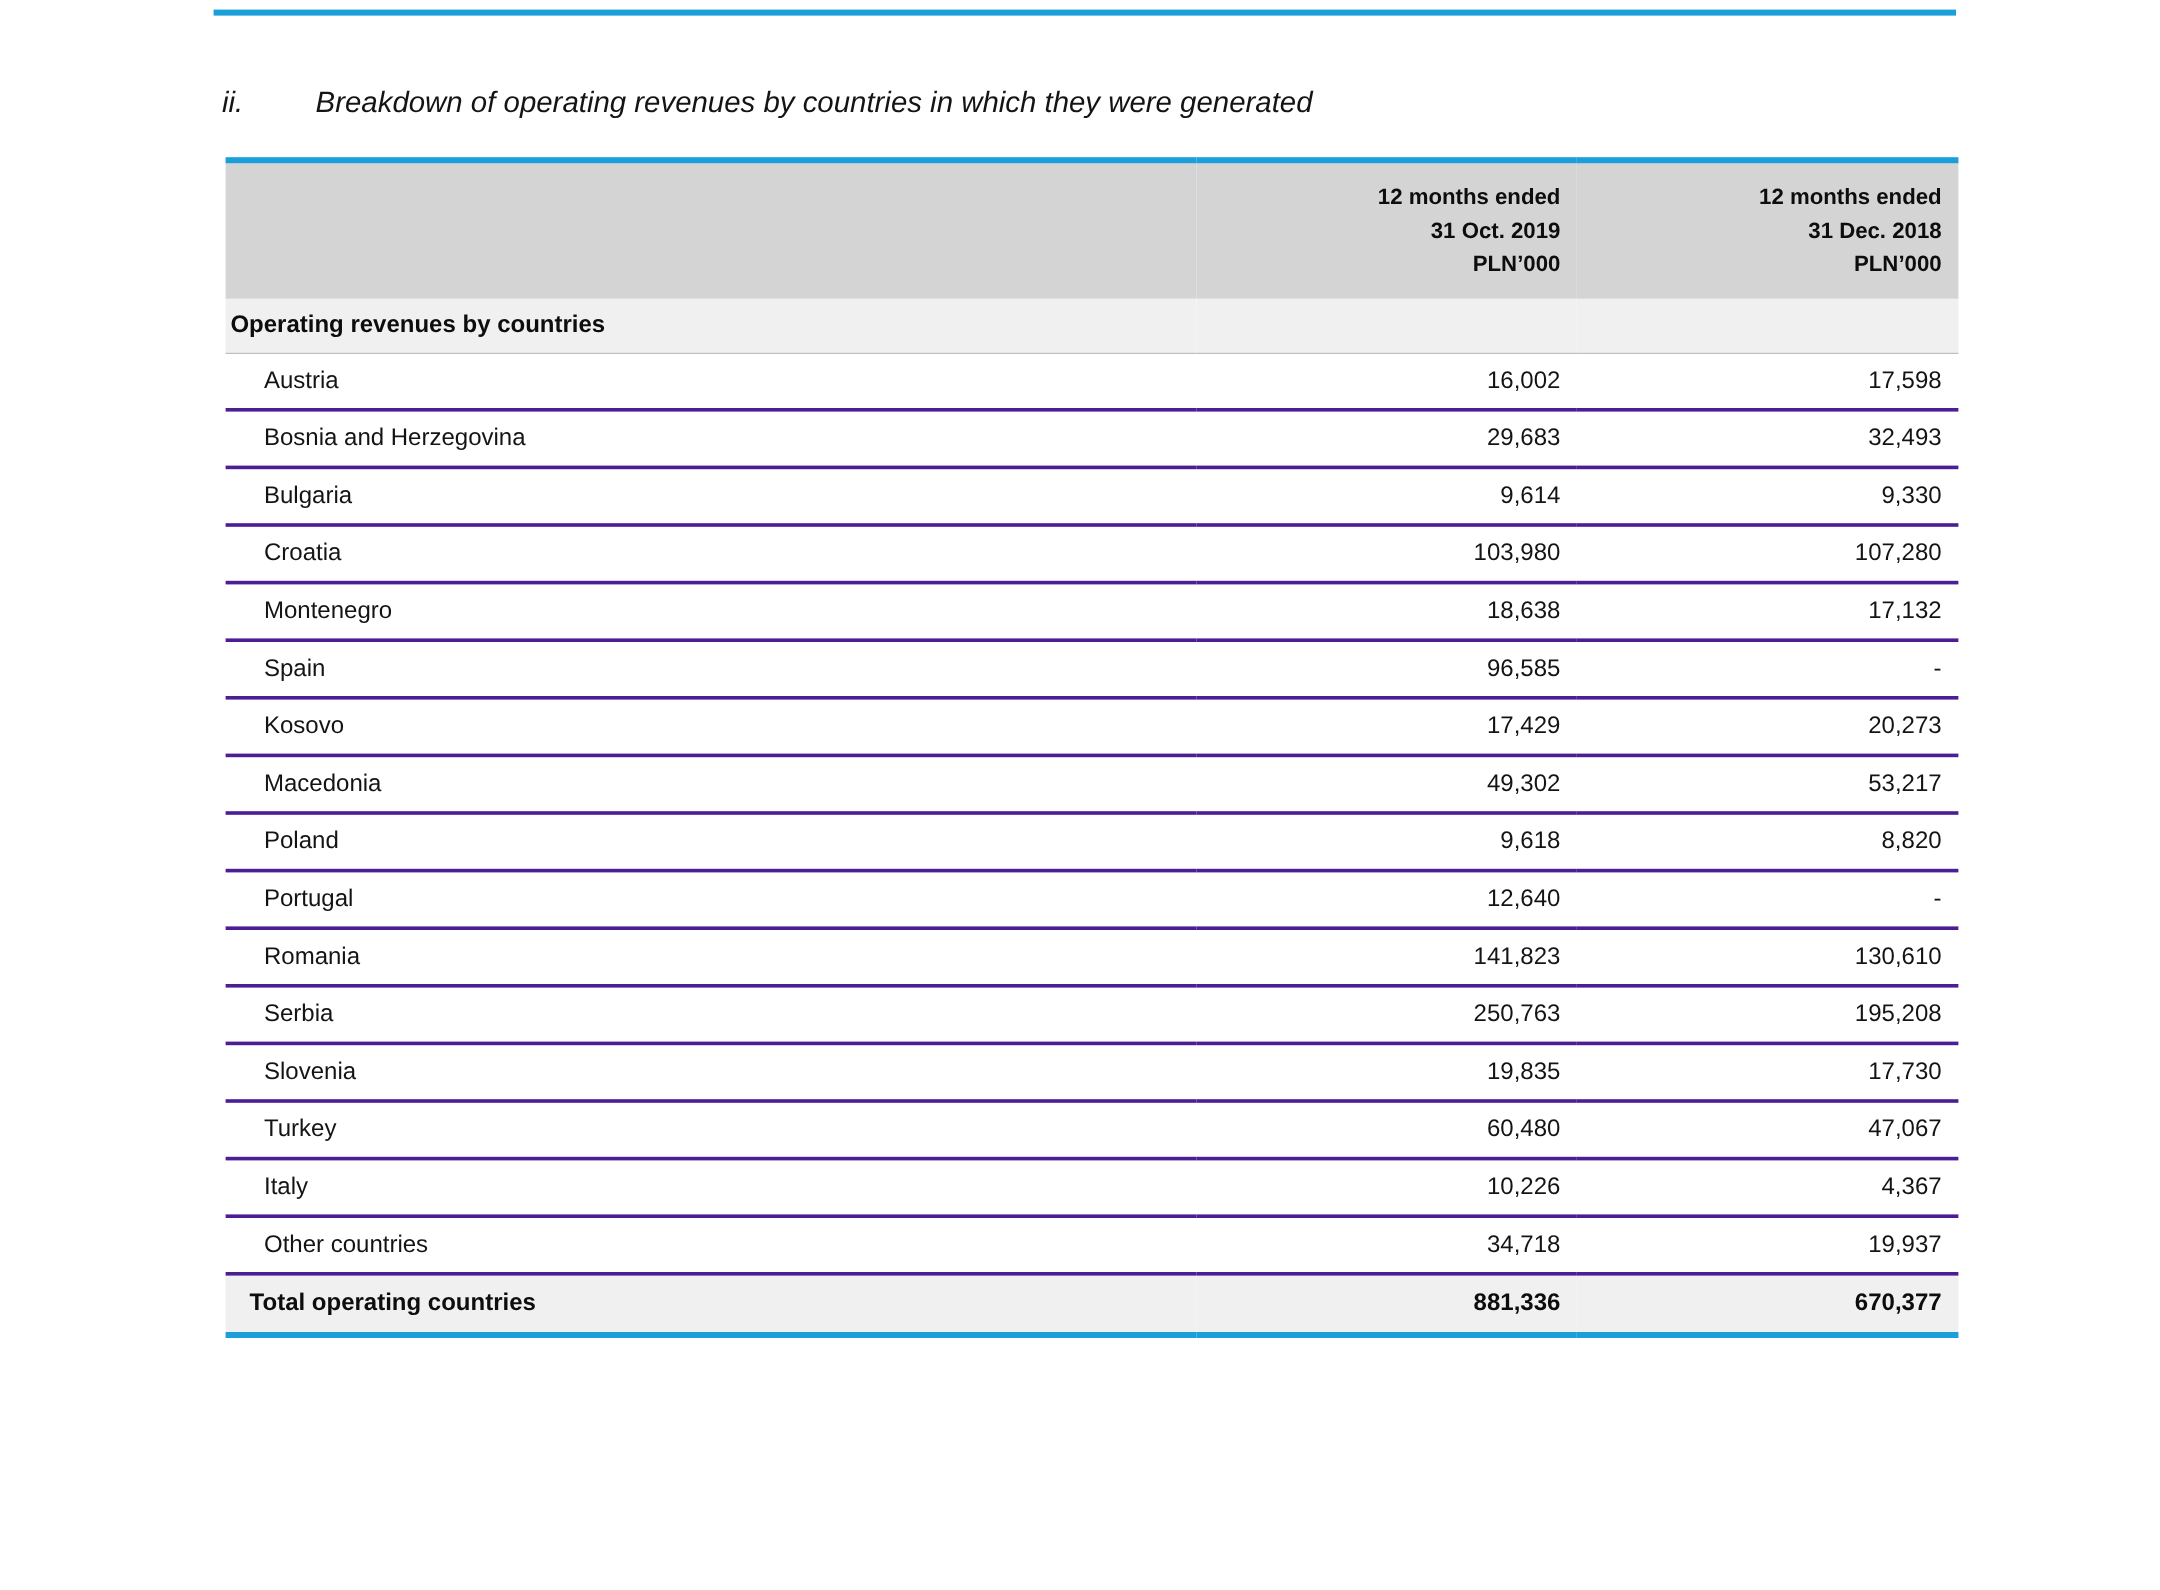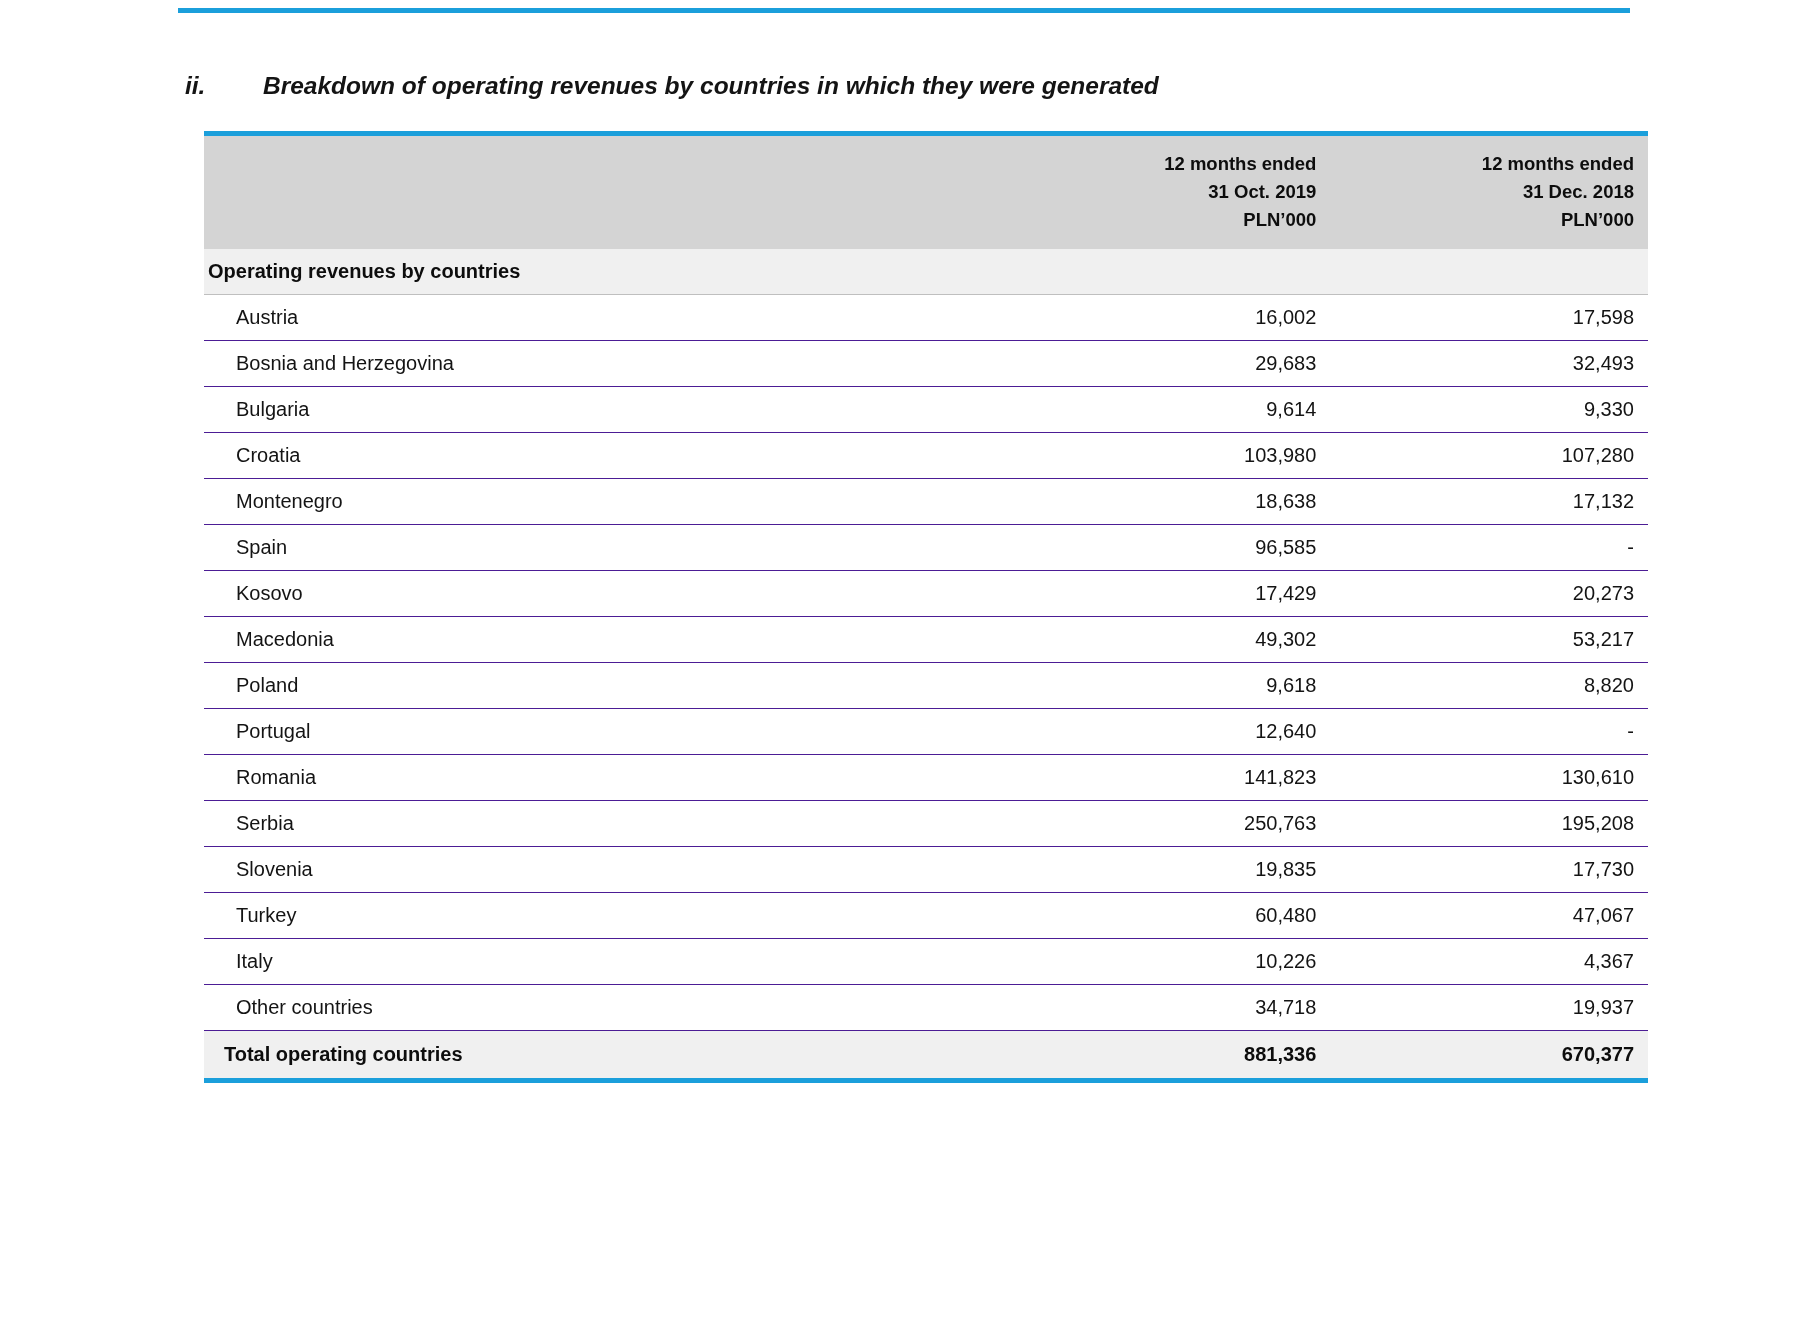--- a/index.html
+++ b/index.html
@@ -29,32 +29,32 @@
     width: 1452px;
     height: 5px;
     background: #1b9fdb;
   }
   .heading {
     position: absolute;
     left: 185px;
     top: 72px;
     width: 1440px;
     font-style: italic;
-    font-weight: bold;
+    font-weight: normal;
     font-size: 24.5px;
     color: #141414;
     white-space: nowrap;
   }
   .heading .num {
     display: inline-block;
     width: 78px;
   }
   .table-wrap {
     position: absolute;
-    left: 204px;
+    left: 188px;
     top: 131px;
     width: 1444px;
   }
   table.fin {
     border-collapse: collapse;
     width: 100%;
     table-layout: fixed;
     font-size: 19.5px;
   }
   table.fin col.c1 { width: 56%; }
@@ -83,21 +83,21 @@
     background: #f0f0f0;
     font-weight: bold;
     font-size: 20px;
     padding: 11px 0 11px 4px;
     color: #0d0d0d;
     border-bottom: 1px solid #bfbfbf;
   }
   tr.section td.num { padding-left: 0; }
 
   tbody tr.data td {
-    border-bottom: 1px solid #4c1d95;
+    border-bottom: 3px solid #4c1d95;
     padding: 11px 0 11px 0;
     font-size: 20px;
     color: #141414;
   }
   tbody tr.data td.label {
     padding-left: 32px;
   }
   tbody tr.data td.num {
     text-align: right;
     padding-right: 14px;

